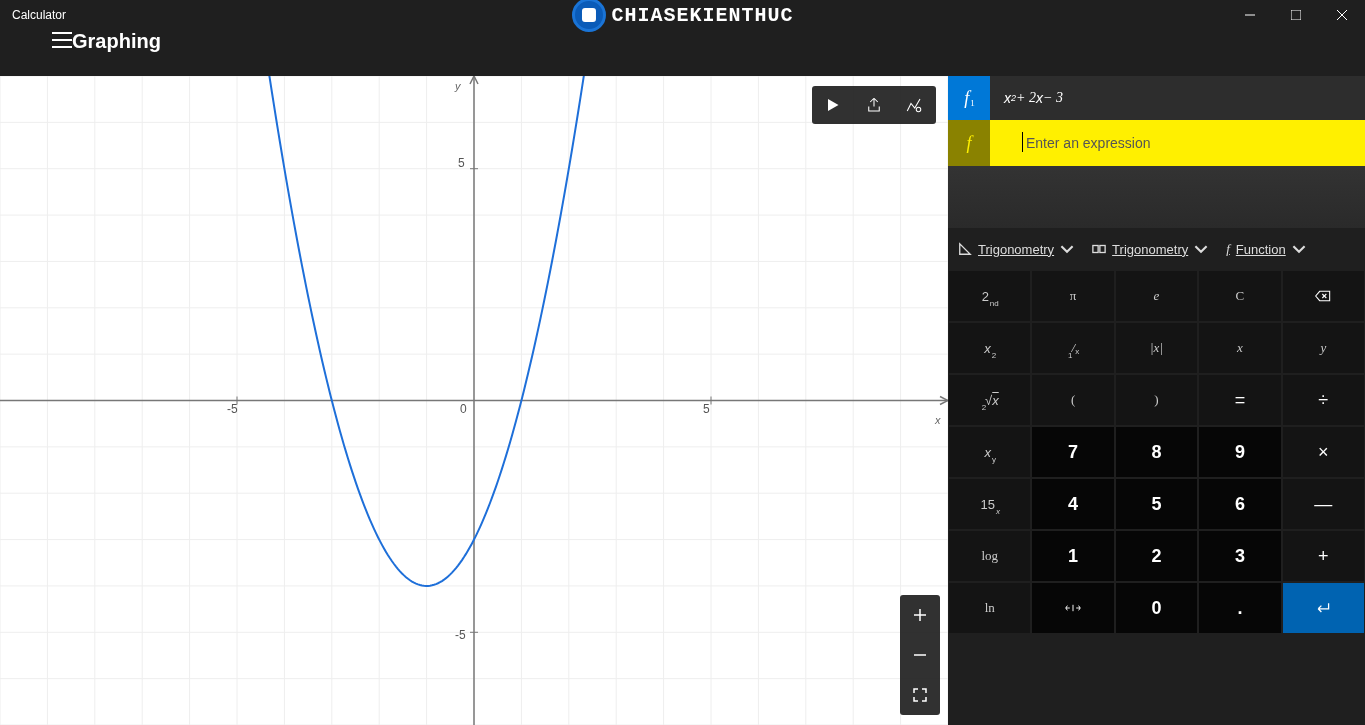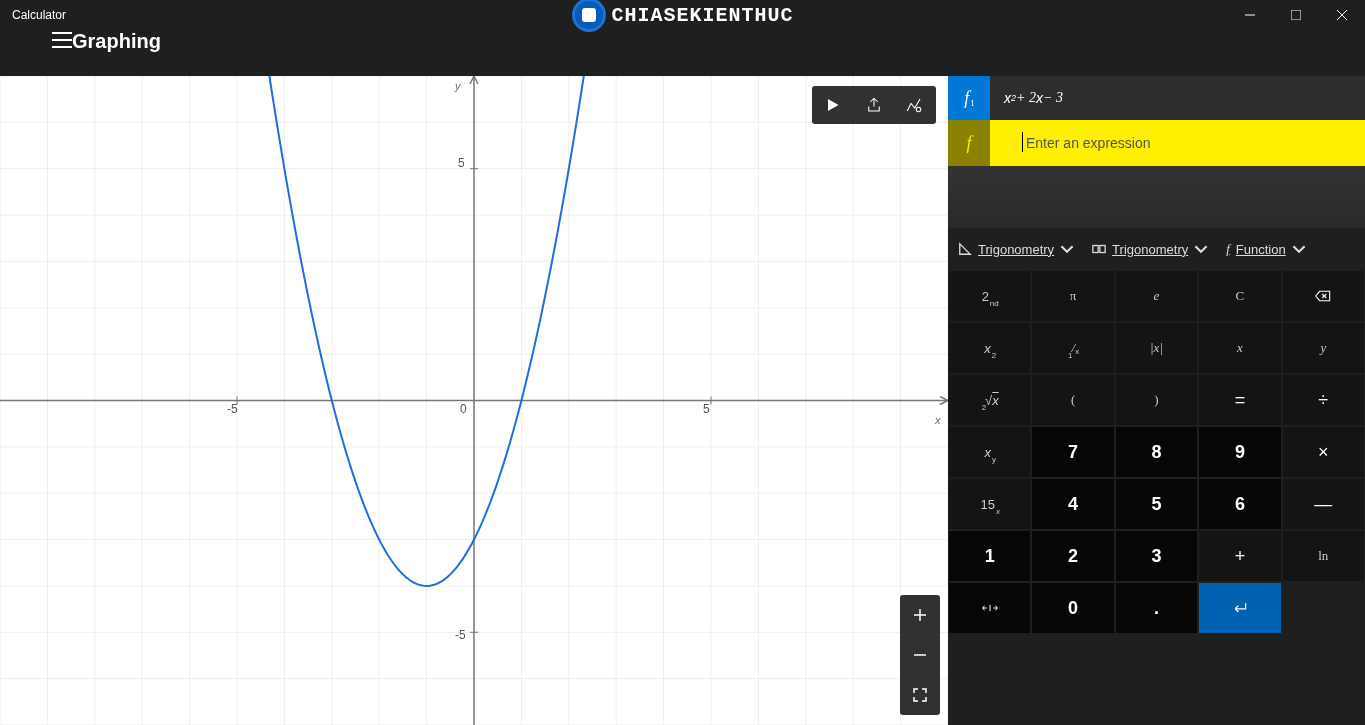--- a/index.html
+++ b/index.html
@@ -294,20 +294,21 @@
 
         <div class="key fn plain">
             <span>15</span>
             <sup style="font-style:italic;">x</sup>
           </div>
         <div class="key num">4</div>
         <div class="key num">5</div>
         <div class="key num">6</div>
         <div class="key op">—</div>
 
+        <div class="key fn plain">log</div>
         <div class="key num">1</div>
         <div class="key num">2</div>
         <div class="key num">3</div>
         <div class="key op">+</div>
 
         <div class="key fn plain">ln</div>
         <div class="key num">
             <svg viewBox="0 0 20 14">
               <path d="M6 7 H1 M3 4 L1 7 L3 10 M14 7 H19 M17 4 L19 7 L17 10" stroke-width="1.2"></path>
               <line x1="10" y1="3" x2="10" y2="11" stroke-width="1.2"></line>

